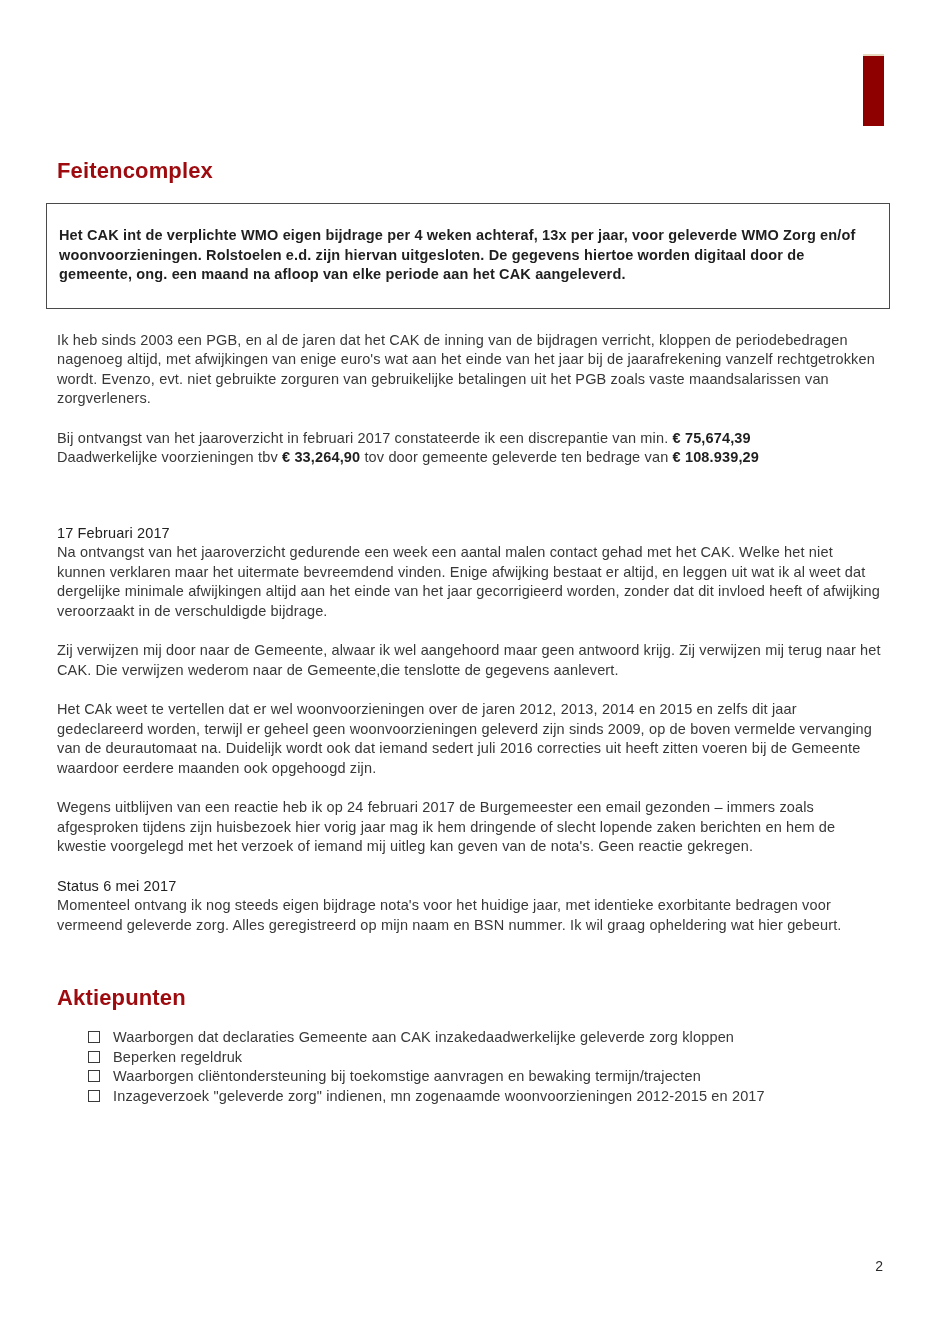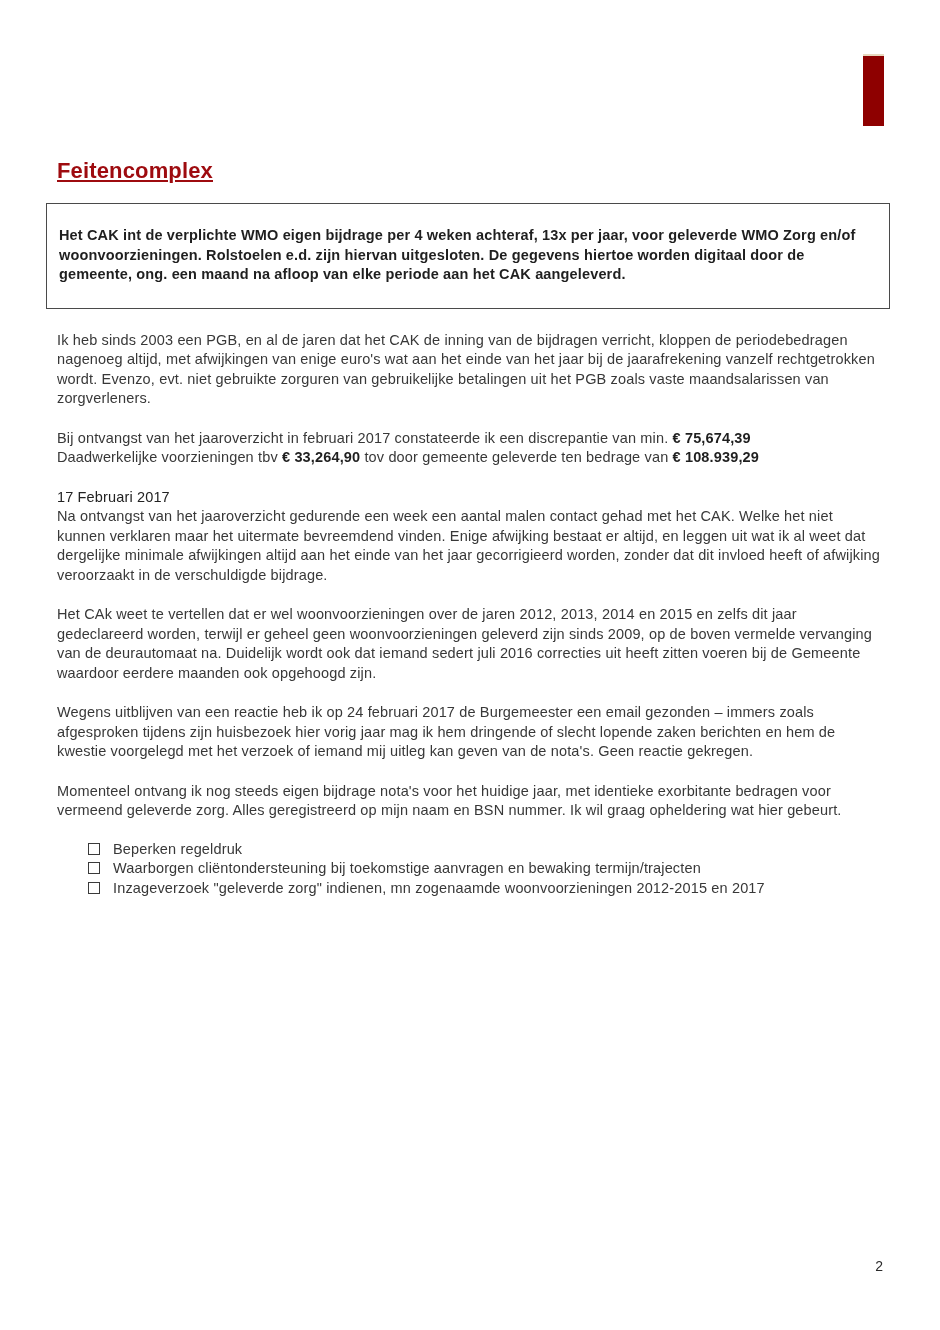--- a/index.html
+++ b/index.html
@@ -27,34 +27,33 @@
     font-size: 14.5px;
     line-height: 19.5px;
     letter-spacing: 0.15px;
   }
   .section-title {
     font-size: 22px;
     line-height: 22px;
     font-weight: bold;
     color: #9e0b0f;
     margin: 0;
-    text-decoration: underline;
   }
   .intro-box {
     box-sizing: border-box;
     margin: 21px 0 22px -11px;
     width: 844px;
     border: 1px solid #4a4a4a;
     padding: 22px 32px 23px 12px;
     font-weight: bold;
     color: #1f1f1f;
   }
   p.body-par { margin: 0 0 20px 0; }
   p.body-par.tight { margin-bottom: 12px; }
-  p.gap-large { margin-bottom: 20px; }
+  p.gap-large { margin-bottom: 56px; }
   .date-heading {
     font-size: 14.5px;
     line-height: 19.5px;
     font-weight: normal;
     color: #222222;
     margin: 0;
   }
   b.amount { color: #1f1f1f; }
   .aktie-title { margin-top: 52px; }
   .checklist {
@@ -95,30 +94,37 @@
     <span>Het CAK int de verplichte WMO eigen bijdrage per 4 weken achteraf, 13x per jaar, voor geleverde WMO Zorg en/of woonvoorzieningen. Rolstoelen e.d. zijn hiervan uitgesloten. De gegevens hiertoe worden digitaal door de gemeente, ong. een maand na afloop van elke periode aan het CAK aangeleverd.</span>
   </div>
 
   <p class="body-par">Ik heb sinds 2003 een PGB, en al de jaren dat het CAK de inning van de bijdragen verricht, kloppen de periodebedragen nagenoeg altijd, met afwijkingen van enige euro's wat aan het einde van het jaar bij de jaarafrekening vanzelf rechtgetrokken wordt. Evenzo, evt. niet gebruikte zorguren van gebruikelijke betalingen uit het PGB zoals vaste maandsalarissen van zorgverleners.</p>
 
   <p class="body-par gap-large"><span>Bij ontvangst van het jaaroverzicht in februari 2017 constateerde ik een discrepantie van min. </span><b class="amount">€ 75,674,39</b><br><span>Daadwerkelijke voorzieningen tbv </span><b class="amount">€ 33,264,90</b><span> tov door gemeente geleverde ten bedrage van </span><b class="amount">€ 108.939,29</b></p>
 
   <h2 class="date-heading">17 Februari 2017</h2>
   <p class="body-par">Na ontvangst van het jaaroverzicht gedurende een week een aantal malen contact gehad met het CAK. Welke het niet kunnen verklaren maar het uitermate bevreemdend vinden. Enige afwijking bestaat er altijd, en leggen uit wat ik al weet dat dergelijke minimale afwijkingen altijd aan het einde van het jaar gecorrigieerd worden, zonder dat dit invloed heeft of afwijking veroorzaakt in de verschuldigde bijdrage.</p>
 
+  <p class="body-par">Zij verwijzen mij door naar de Gemeente, alwaar ik wel aangehoord maar geen antwoord krijg. Zij verwijzen mij terug naar het CAK. Die verwijzen wederom naar de Gemeente,die tenslotte de gegevens aanlevert.</p>
 
   <p class="body-par">Het CAk weet te vertellen dat er wel woonvoorzieningen over de jaren 2012, 2013, 2014 en 2015 en zelfs dit jaar gedeclareerd worden, terwijl er geheel geen woonvoorzieningen geleverd zijn sinds 2009, op de boven vermelde vervanging van de deurautomaat na. Duidelijk wordt ook dat iemand sedert juli 2016 correcties uit heeft zitten voeren bij de Gemeente waardoor eerdere maanden ook opgehoogd zijn.</p>
 
 
   <p class="body-par">Wegens uitblijven van een reactie heb ik op 24 februari 2017 de Burgemeester een email gezonden – immers zoals afgesproken tijdens zijn huisbezoek hier vorig jaar mag ik hem dringende of slecht lopende zaken berichten en hem de kwestie voorgelegd met het verzoek of iemand mij uitleg kan geven van de nota's. Geen reactie gekregen.</p>
 
+  <h2 class="date-heading">Status 6 mei 2017</h2>
   <p class="body-par tight">Momenteel ontvang ik nog steeds eigen bijdrage nota's voor het huidige jaar, met identieke exorbitante bedragen voor vermeend geleverde zorg. Alles geregistreerd op mijn naam en BSN nummer. Ik wil graag opheldering wat hier gebeurt.</p>
 
+  <h1 class="section-title aktie-title">Aktiepunten</h1>
 
   <ul class="checklist">
+    <li>
+      <span class="checkbox"></span>
+      <span>Waarborgen dat declaraties Gemeente aan CAK inzakedaadwerkelijke geleverde zorg kloppen</span>
+    </li>
     <li>
       <span class="checkbox"></span>
       <span>Beperken regeldruk</span>
     </li>
     <li>
       <span class="checkbox"></span>
       <span>Waarborgen cliëntondersteuning bij toekomstige aanvragen en bewaking termijn/trajecten</span>
     </li>
     <li>
       <span class="checkbox"></span>

